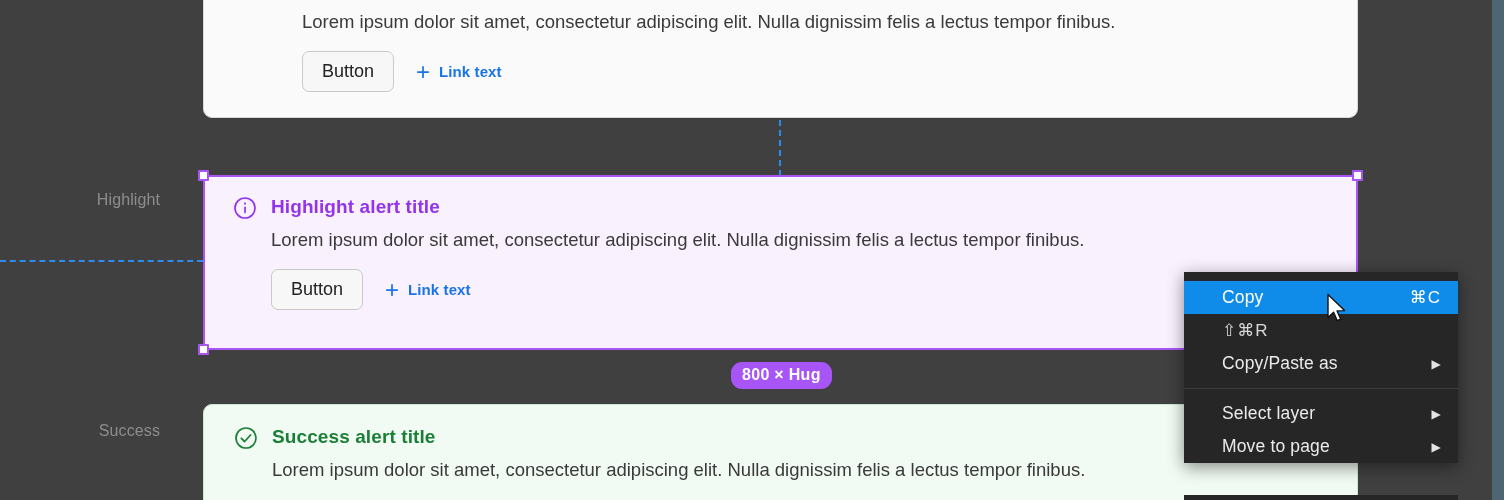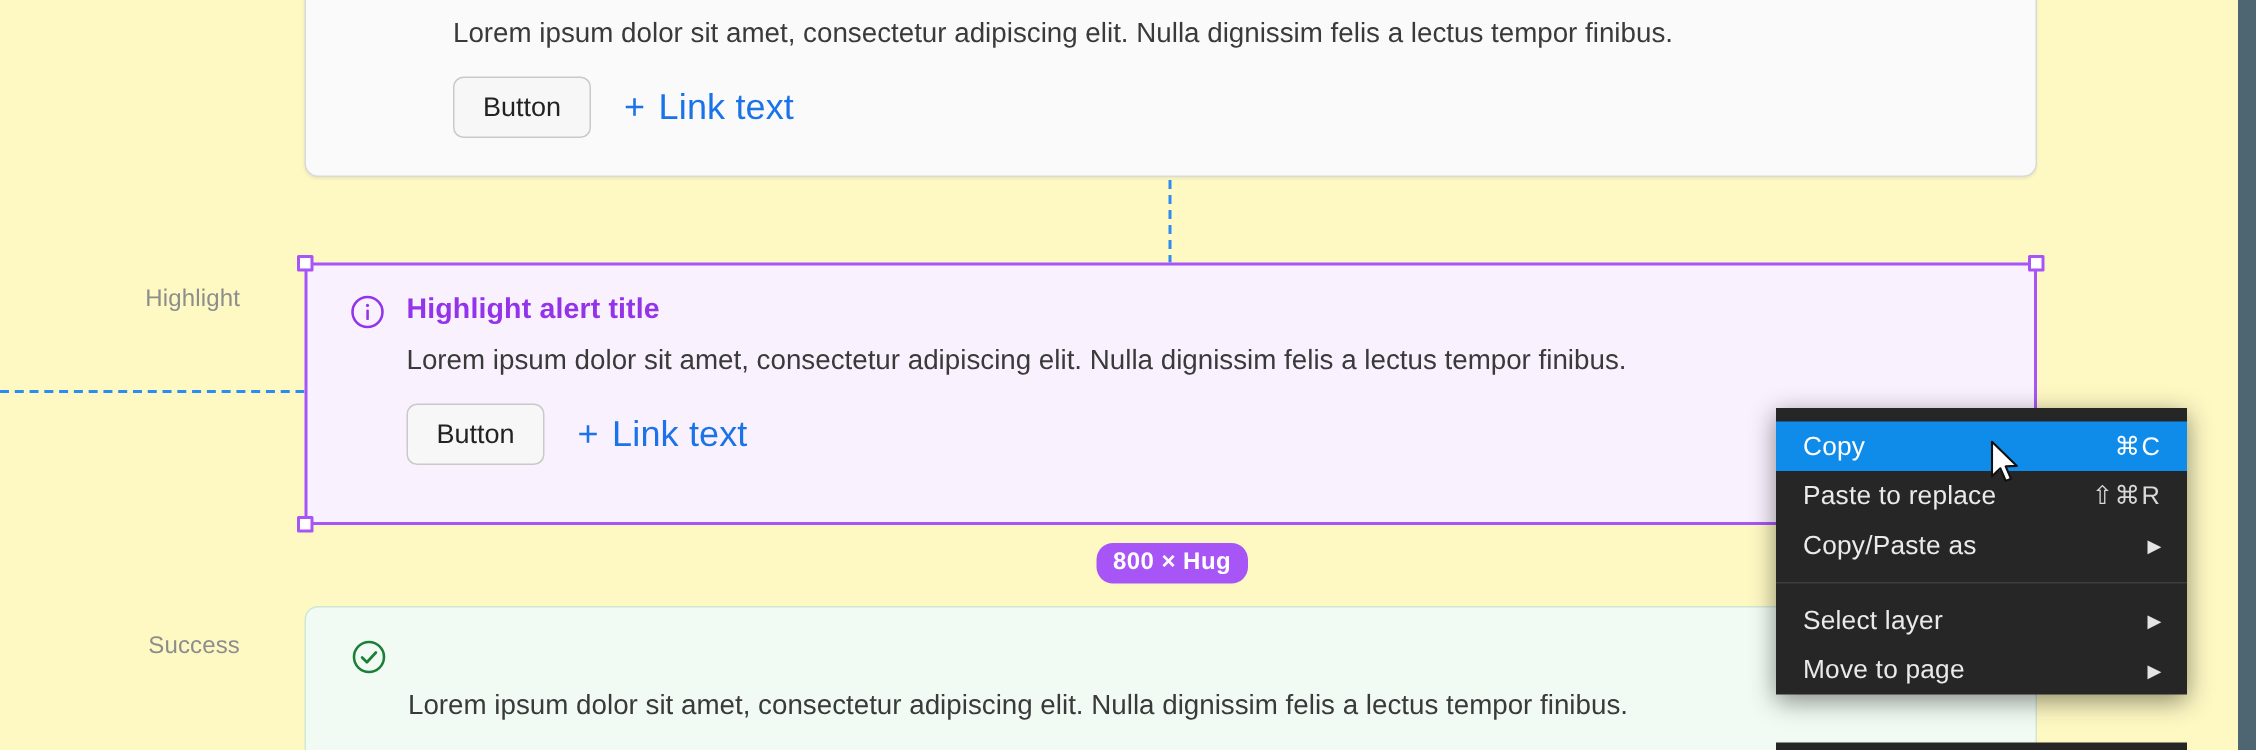--- a/index.html
+++ b/index.html
@@ -2,21 +2,21 @@
 <html><head>
 <meta charset="utf-8">
 <style>
   * { box-sizing: border-box; margin: 0; padding: 0; }
   html, body {
     width: 1504px; height: 500px;
     overflow: hidden;
     background: #ffffff;
     font-family: "Liberation Sans", sans-serif;
   }
-  #root { position: relative; width: 1504px; height: 500px; background: #fef9c3; }
+  #root { position: relative; width: 1504px; height: 500px; background: #404040; }
 
   
   .slate-panel {
     position: absolute; top: 0; right: 0; width: 12px; height: 500px;
     background: #4d6672;
   }
 
   
   .row-label {
     position: absolute;
@@ -110,21 +110,21 @@
     cursor: pointer;
   }
   .linkwrap {
     display: flex; align-items: center; gap: 9px;
     cursor: pointer;
   }
   .plus-icon {
     font-size: 24px; color: #1a73e8; line-height: 20px; font-weight: 500;
   }
   .link-text {
-    font-size: 24px; color: #1a73e8; font-weight: 400; letter-spacing: .1px;
+    font-size: 15px; color: #1a73e8; font-weight: 700; letter-spacing: .1px;
   }
 
   
   .guide-v {
     position: absolute;
     left: 779px; top: 0; width: 0;
     height: 176px;
     border-left: 2px dashed #2d8cf0;
   }
   .guide-h {
@@ -175,21 +175,21 @@
     background: #262626;
     padding: 9px 0 0 0;
     box-shadow: 0 4px 16px rgba(0,0,0,.45);
     z-index: 40;
   }
   .ctx-item {
     position: relative;
     display: flex;
     align-items: center;
     height: 33px;
-    padding: 0 17px 0 18px;
+    padding: 0 17px 0 38px;
     color: #eaeaea;
     font-size: 17.5px;
     letter-spacing: .15px;
     cursor: default;
     white-space: nowrap;
   }
   .ctx-item.selected { background: #0f8ce9; color: #ffffff; }
   .ctx-label { flex: 1 1 auto; }
   .ctx-shortcut {
     font-size: 17px;
@@ -275,32 +275,32 @@
 
   <div class="alert" id="alert-success">
     <div class="alert-inner">
       <div class="alert-head">
         <span class="alert-icon">
           <svg width="24" height="24" viewBox="0 0 24 24" fill="none">
             <circle cx="12" cy="12" r="10" stroke="#1a7f37" stroke-width="1.7"></circle>
             <path d="M7.4 12.3l3.2 3.2 6.0-6.5" stroke="#1a7f37" stroke-width="1.8" stroke-linecap="round" stroke-linejoin="round"></path>
           </svg>
         </span>
+        <span class="alert-title title-success">Success alert title</span>
       </div>
       <div class="alert-body">Lorem ipsum dolor sit amet, consectetur adipiscing elit. Nulla dignissim felis a lectus tempor finibus.</div>
     </div>
   </div>
 
   <div class="ctx-menu">
     <div class="ctx-item selected">
       <span class="ctx-label">Copy</span>
       <span class="ctx-shortcut">⌘C</span>
     </div>
     <div class="ctx-item">
-      <span class="ctx-label">Paste to replace</span>
       <span class="ctx-shortcut">⇧⌘R</span>
     </div>
     <div class="ctx-item">
       <span class="ctx-label">Copy/Paste as</span>
       <span class="ctx-arrow">▶</span>
     </div>
     <div class="ctx-sep"></div>
     <div class="ctx-item">
       <span class="ctx-label">Select layer</span>
       <span class="ctx-arrow">▶</span>

